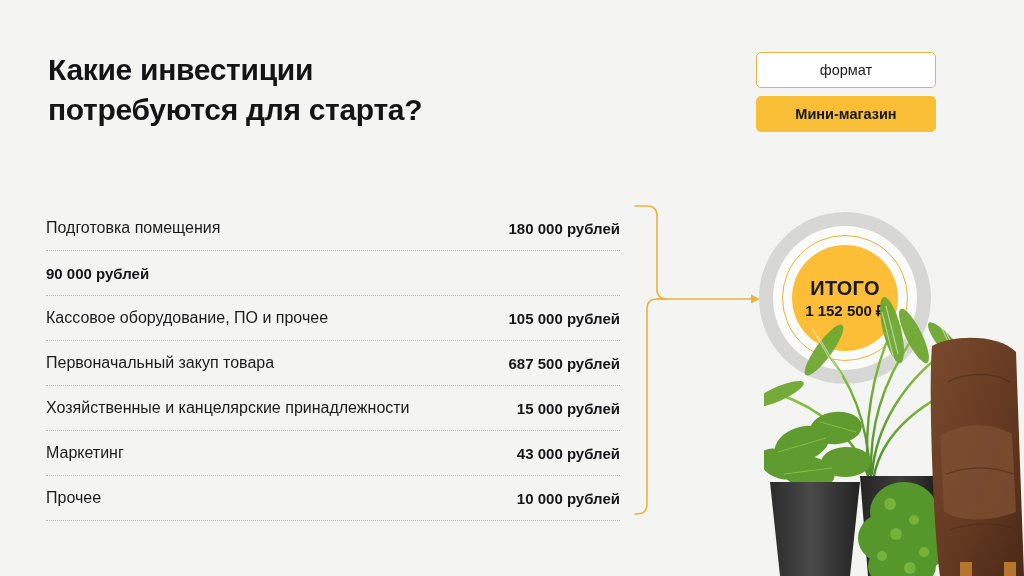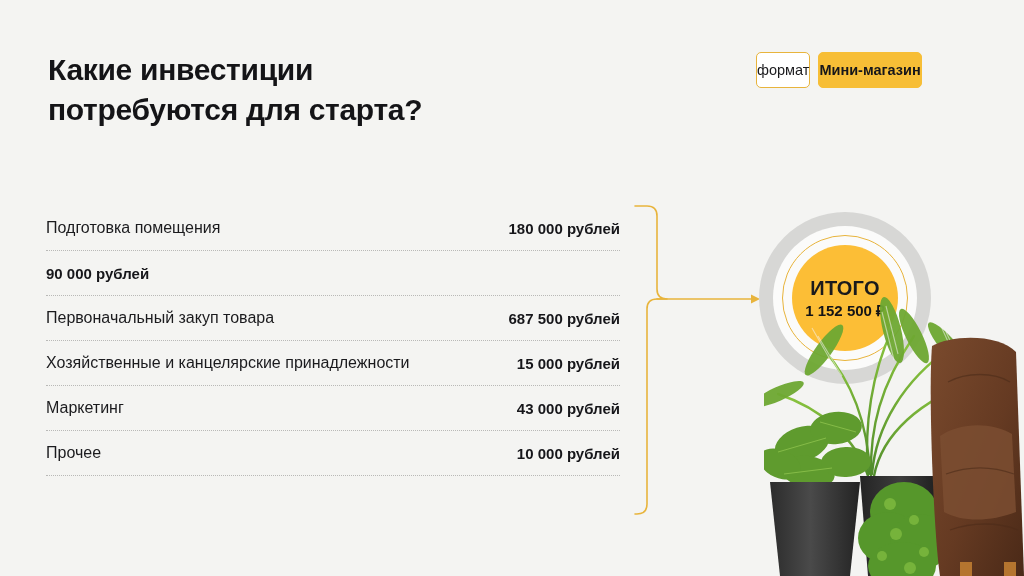--- a/index.html
+++ b/index.html
@@ -41,20 +41,21 @@
     white-space: pre-line;
   }
 
   
   .badges {
     position: absolute;
     right: 88px;
     top: 52px;
     width: 180px;
     display: flex;
+    flex-direction: column;
     gap: 8px;
   }
   .badge {
     height: 36px;
     border-radius: 5px;
     display: flex;
     align-items: center;
     justify-content: center;
     font-size: 14.5px;
     line-height: 1;
@@ -190,20 +191,24 @@
     <div class="badge badge-filled">Мини-магазин</div>
   </div>
 
   <div class="table">
     <div class="row">
       <span class="row-label">Подготовка помещения</span>
       <span class="row-value">180 000 рублей</span>
     </div>
     <div class="row">
       <span class="row-value">90 000 рублей</span>
+    </div>
+    <div class="row">
+      <span class="row-label">Кассовое оборудование, ПО и прочее</span>
+      <span class="row-value">105 000 рублей</span>
     </div>
     <div class="row">
       <span class="row-label">Первоначальный закуп товара</span>
       <span class="row-value">687 500 рублей</span>
     </div>
     <div class="row">
       <span class="row-label">Хозяйственные и канцелярские принадлежности</span>
       <span class="row-value">15 000 рублей</span>
     </div>
     <div class="row">

